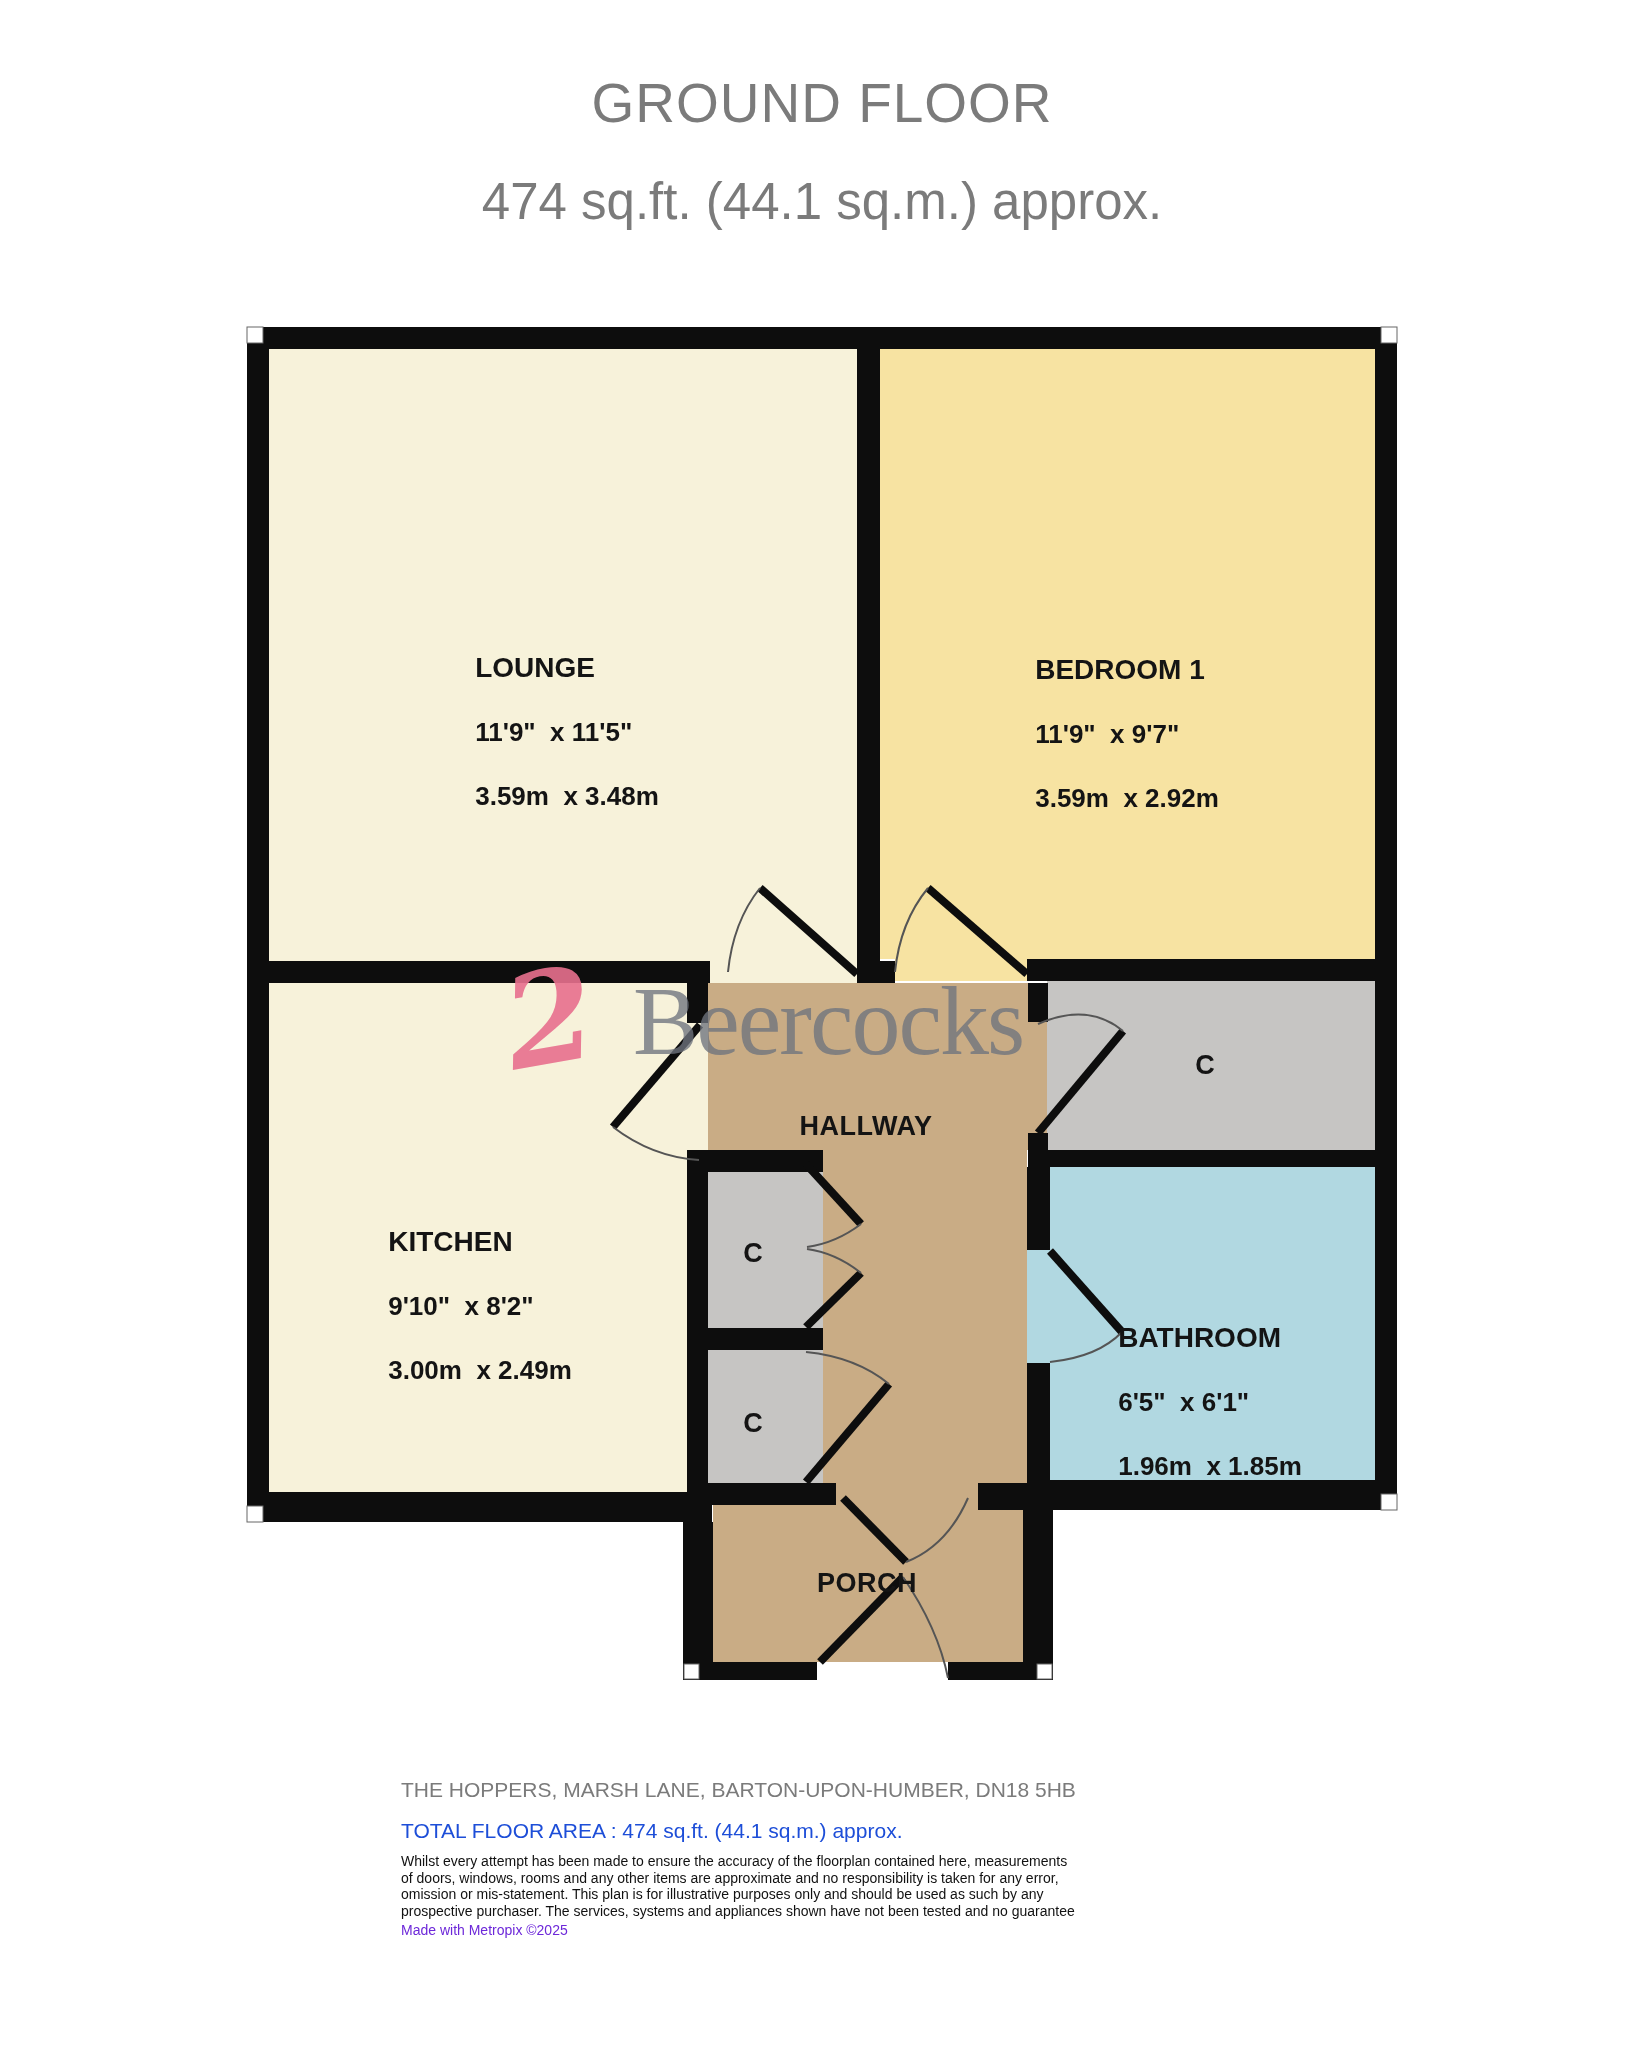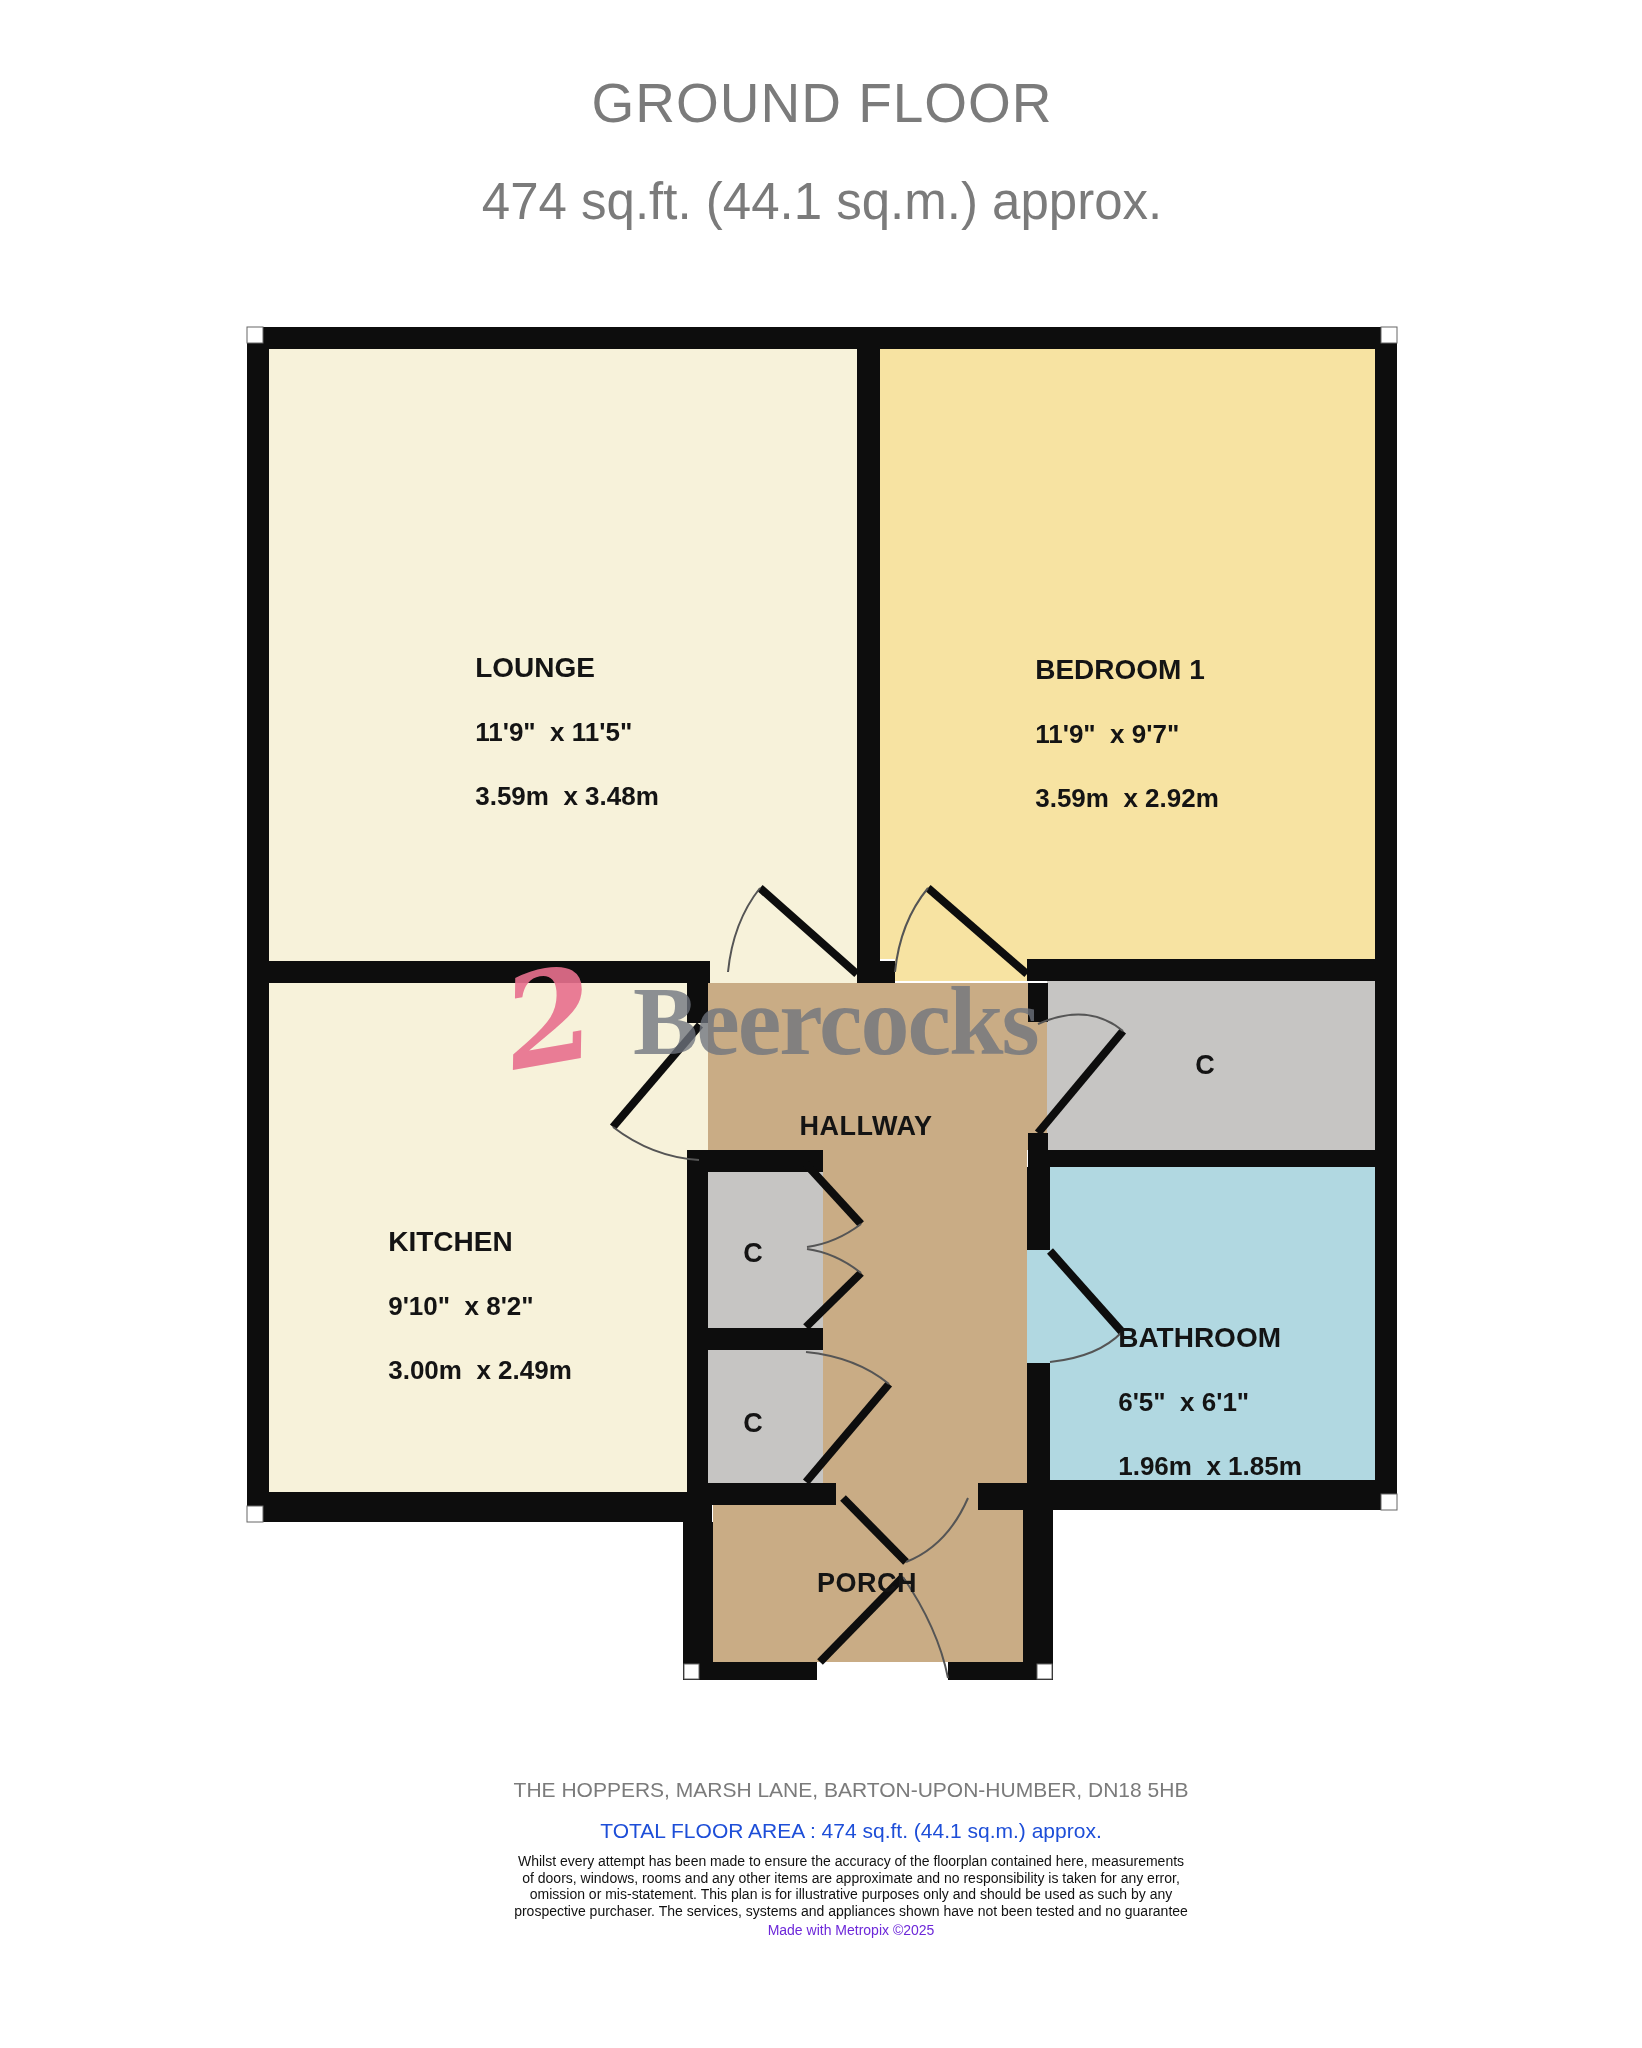--- a/index.html
+++ b/index.html
@@ -17,24 +17,24 @@
   .c-label{position:absolute;transform:translate(-50%,-50%);font-size:27px;
            font-weight:bold;color:#141414;}
   .hall-label,.porch-label{position:absolute;transform:translate(-50%,-50%);
            font-size:27px;font-weight:bold;color:#141414;letter-spacing:0.5px;}
   .watermark{position:absolute;left:505px;top:955px;width:720px;height:160px;
              pointer-events:none;}
   .wm-mark{position:absolute;left:0;top:-12px;font-family:"DejaVu Serif", serif;
            font-style:italic;font-weight:bold;font-size:128px;color:#e8708e;
            transform:rotate(-10deg);opacity:0.9;}
   .wm-text{position:absolute;left:128px;top:10px;font-family:"Liberation Serif", serif;
-           font-weight:bold;font-size:98px;color:#6f747e;opacity:0.78;
+           font-weight:normal;font-size:98px;color:#6f747e;opacity:0.78;
            letter-spacing:-2px;}
   .footer{position:absolute;left:851px;top:1778px;transform:translateX(-50%);
-          text-align:center;width:900px;}
+          width:900px;}
   .footer .address{font-size:21px;color:#7b7b7b;line-height:24px;}
   .footer .total{font-size:21px;color:#1d4ed8;line-height:24px;margin-top:17px;}
   .footer .disc{font-size:14px;color:#111111;line-height:16.5px;margin-top:10px;}
   .footer .credit{font-size:14px;color:#6d28d9;line-height:16.5px;margin-top:3px;}
 </style>
 </head>
 <body>
 
 <div class="page">
 

